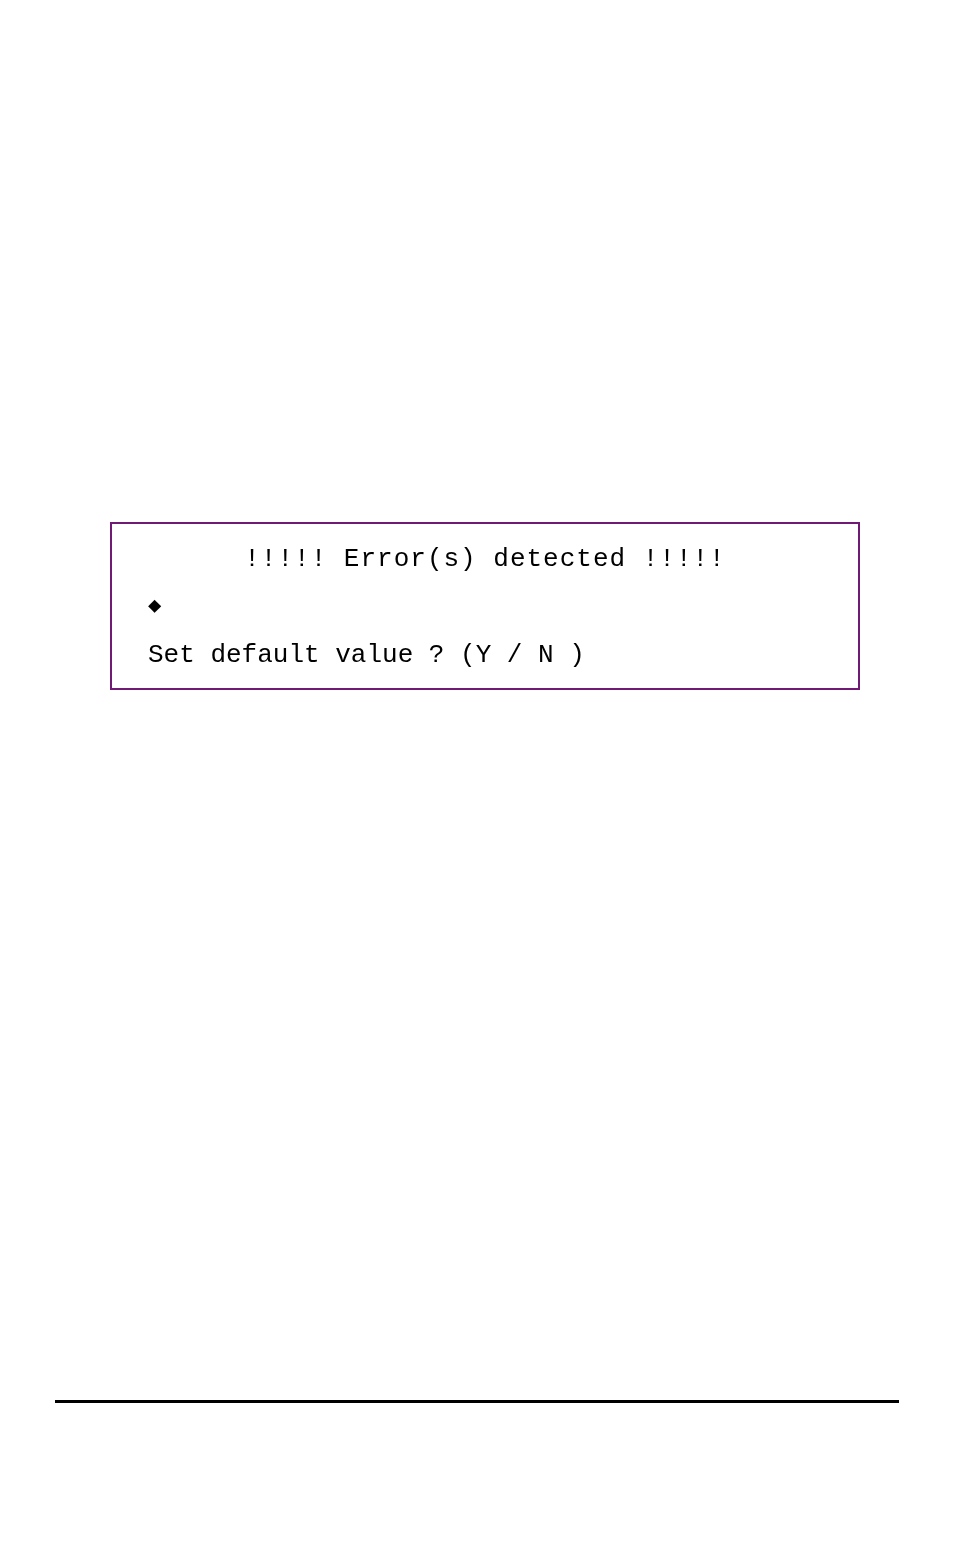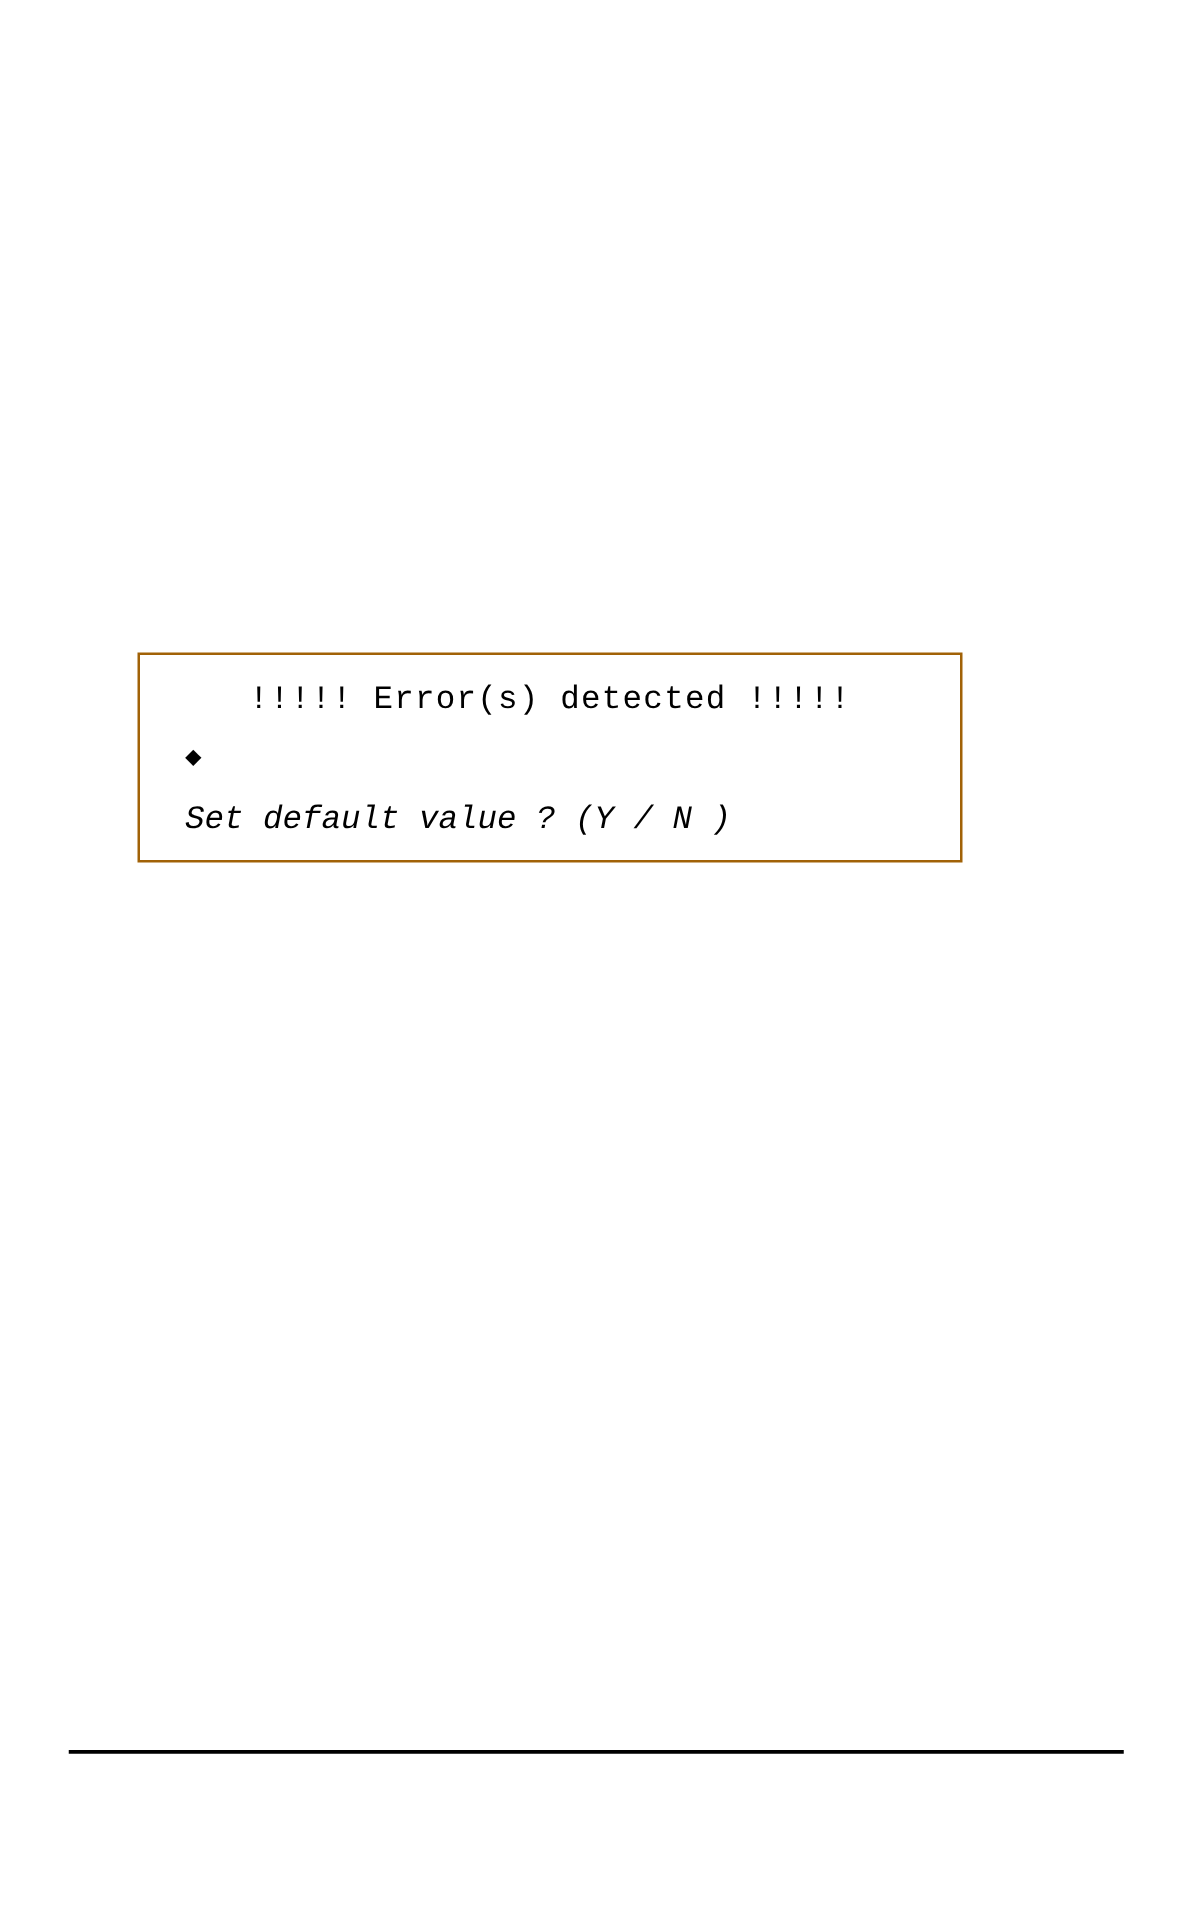--- a/index.html
+++ b/index.html
@@ -11,22 +11,22 @@
       width: 954px;
       height: 1544px;
       background: #ffffff;
       position: relative;
       font-family: "Courier New", Courier, monospace;
     }
     .dialog-box {
       position: absolute;
       top: 522px;
       left: 110px;
-      width: 660px;
-      border: 2px solid #a16207;
+      width: 750px;
+      border: 2px solid #701a75;
       padding: 20px 30px 18px 30px;
     }
     .dialog-title {
       font-size: 26px;
       text-align: center;
       margin-bottom: 22px;
       letter-spacing: 1px;
     }
     .error-line {
       font-size: 26px;
@@ -37,21 +37,20 @@
       padding-left: 6px;
     }
     .diamond-icon {
       display: inline-block;
       font-size: 22px;
       line-height: 1;
     }
     .prompt-line {
       font-size: 26px;
       padding-left: 6px;
-      font-style: italic;
     }
     .bottom-rule {
       position: absolute;
       left: 55px;
       right: 55px;
       top: 1400px;
       border-top: 3px solid #000000;
     }
   </style>
 </head>

